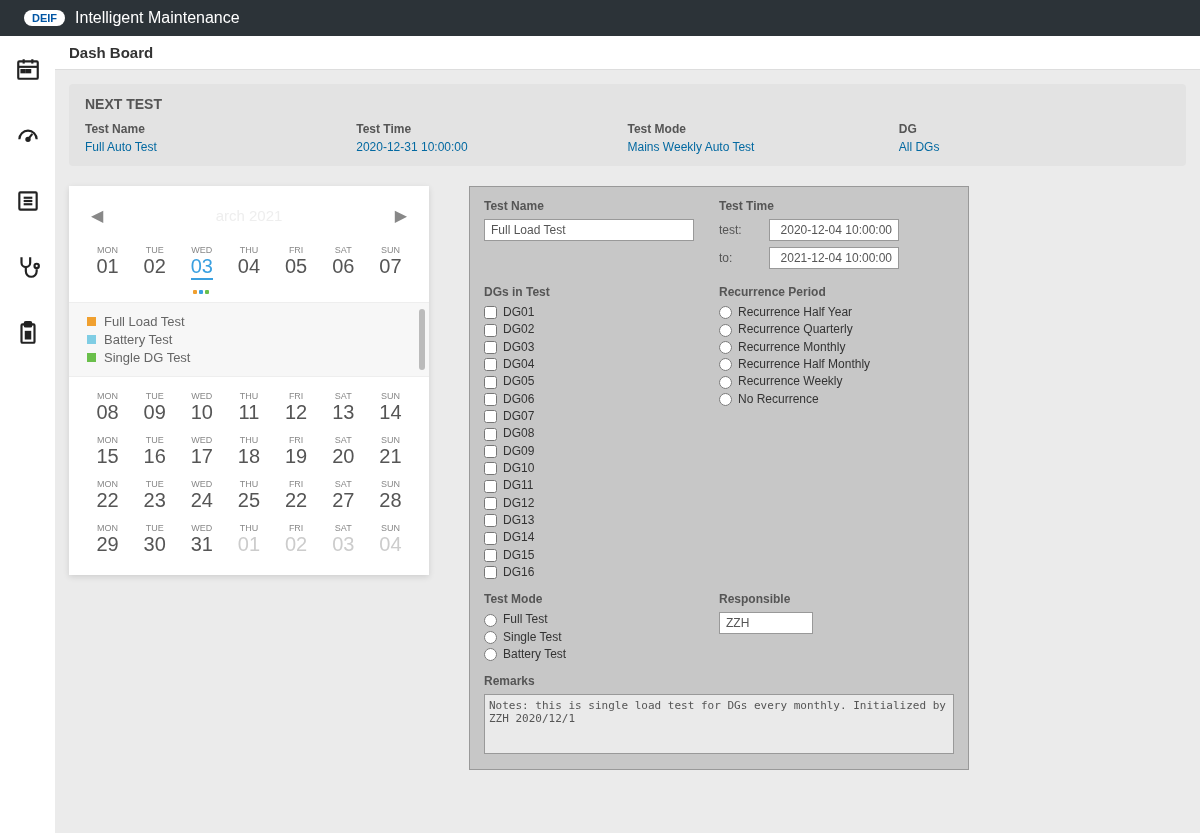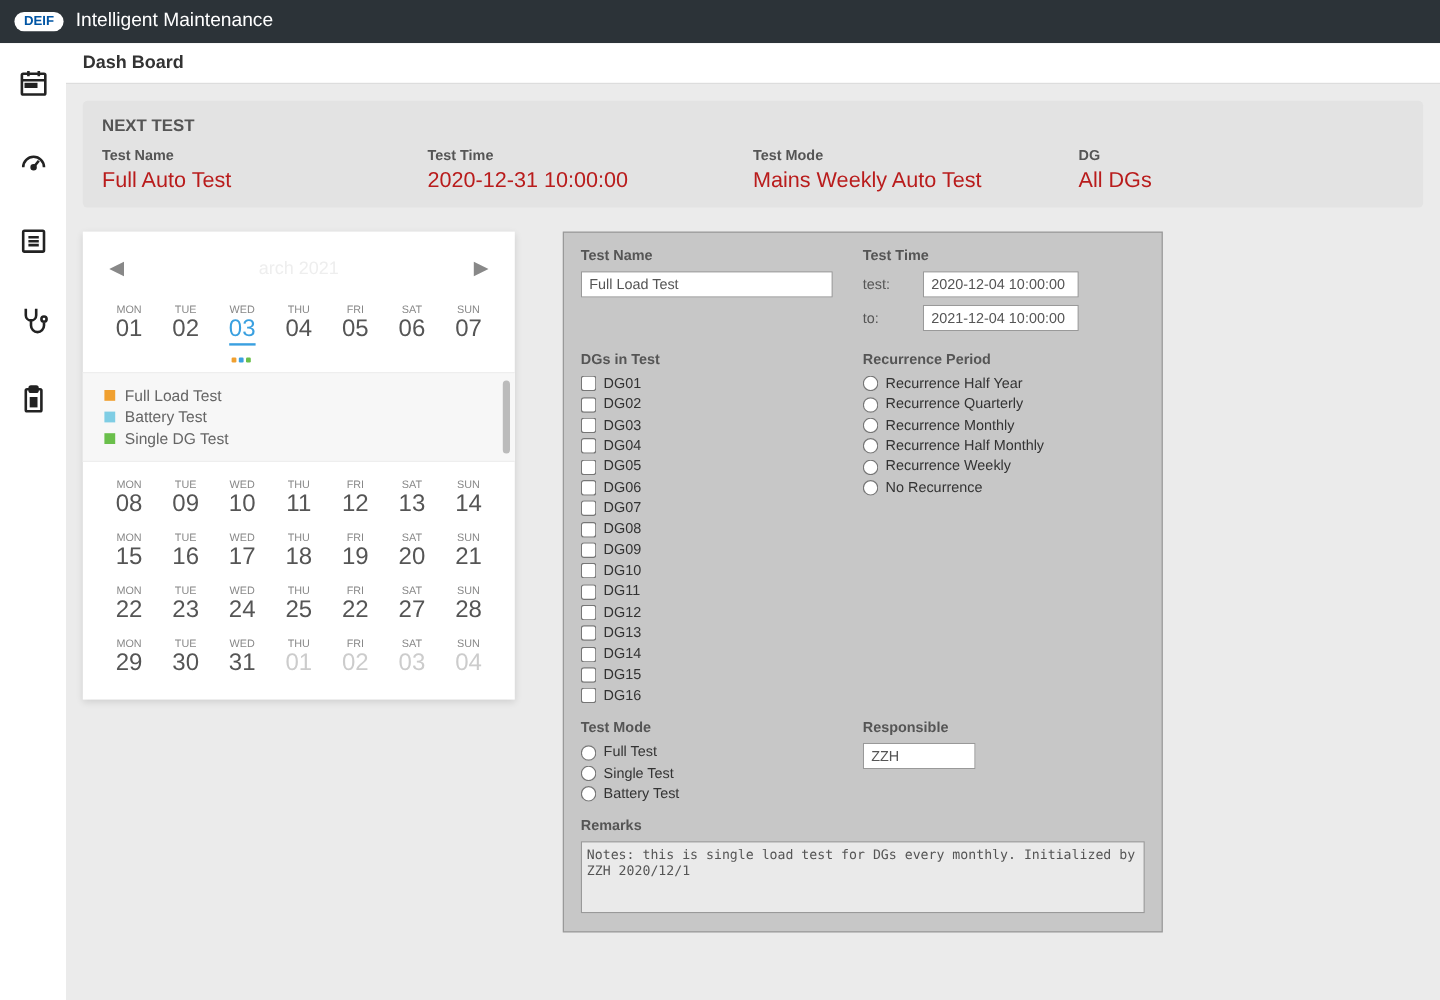--- a/index.html
+++ b/index.html
@@ -1,31 +1,31 @@
 <!DOCTYPE html>
 <html><head>
 <meta charset="utf-8">
 <style>
 * { box-sizing: border-box; margin: 0; padding: 0; }
 body { font-family: Arial, sans-serif; font-size: 13px; color: #555; background: #fff; }
-.topbar { background: #2c3338; color: #fff; height: 36px; display: flex; align-items: center; padding: 0 12px; }
+.topbar { background: #2c3338; color: #fff; height: 36px; display: flex; align-items: center; padding: 0 24px; }
 .logo { background: #fff; color: #0055a4; font-weight: bold; font-size: 11px; padding: 2px 8px; border-radius: 10px; margin-right: 10px; }
 .topbar-title { font-size: 16px; font-weight: 500; }
 .layout { display: flex; }
 .sidebar { width: 55px; background: #fff; padding-top: 20px; display: flex; flex-direction: column; align-items: center; gap: 40px; }
 .sidebar-icon { width: 26px; height: 26px; color: #333; display: flex; align-items: center; justify-content: center; cursor: pointer; }
 .main { flex: 1; }
 .pagehead { background: #fff; border-bottom: 1px solid #ddd; padding: 8px 14px; font-weight: bold; font-size: 15px; color: #333; }
 .content { background: #ebebeb; padding: 14px 14px 40px 14px; min-height: 780px; }
 .panel { background: #e3e3e3; border-radius: 4px; padding: 12px 16px; margin-bottom: 20px; }
 .panel h2 { font-size: 14px; font-weight: bold; color: #555; margin-bottom: 10px; }
 .nexttest-row { display: flex;  }
 .nt-col { flex:1; }
 .nt-label { font-size: 12px; color: #555; font-weight:600; margin-bottom: 4px; }
-.nt-val { font-size: 18px; color: #b91c1c; }
+.nt-val { font-size: 12px; color: #0369a1; }
 .section-title { font-size: 14px; font-weight: bold; color: #444; margin: 6px 0 16px 6px; }
 .overview { display: flex; gap: 40px; align-items:flex-start; }
 .calendar { background: #fff; width: 360px; padding: 16px 18px 12px 18px; box-shadow: 0 2px 6px rgba(0,0,0,0.12); position: relative; }
 .cal-head { display: flex; justify-content: space-between; align-items: center; color: #ddd; font-size: 15px; margin-bottom: 12px; }
 .cal-nav { color: #888; cursor: pointer; font-size: 16px; padding: 4px; }
 .cal-grid { display: grid; grid-template-columns: repeat(7, 1fr); gap: 4px 6px; }
 .cal-cell { text-align: left; padding: 4px 2px; }
 .cal-dow { font-size: 9px; color: #888; text-transform: uppercase; }
 .cal-num { font-size: 20px; color: #555; font-weight: 400; }
 .cal-num.other { color: #ccc; }
@@ -34,21 +34,21 @@
 .cal-dots span { display:inline-block; width:4px; height:4px; border-radius:1px; margin-right:2px; }
 .legend { background: #f7f7f7; border-top:1px solid #eee; border-bottom:1px solid #eee; margin: 10px -18px; padding: 8px 18px; position:relative; }
 .legend-item { display:flex; align-items:center; font-size:13px; color:#666; margin:3px 0; }
 .legend-sq { width:9px; height:9px; margin-right:8px; }
 .legend-scroll { position:absolute; right:4px; top:6px; bottom:6px; width:6px; background:#bbb; border-radius:3px; }
 .form { background: #c7c7c7; border: 1px solid #999; width: 500px; padding: 12px 14px; font-size: 12px; }
 .form-row { display:flex; margin-bottom:10px; }
 .fcol { flex:1; }
 .flabel { font-weight: bold; color: #555; margin-bottom: 6px; display:block; }
 .finput { background:#fff; border:1px solid #999; padding:3px 6px; font-size:12px; width: 210px; color:#555; }
-.finput.small { width: 130px; display:inline-block; }
+.finput.small { width: 130px; display:inline-block;text-align:right; }
 .frow2 { display:flex; align-items:center; margin-bottom:6px; }
 .frow2 .flbl2 { width: 50px; color:#555; }
 .chk-list label, .rad-list label { display:block; margin: 3px 0; color:#333; }
 .chk-list input, .rad-list input { margin-right: 6px; vertical-align:middle; }
 .remarks { width: 100%; height: 60px; background:#eaeaea; border:1px solid #999; font-family: monospace; font-size:11px; padding:4px; color:#555; resize:none; }
 .cal-cell-wrap{ min-height:44px;text-align:center;}
 </style>
 </head>
 <body>
 

